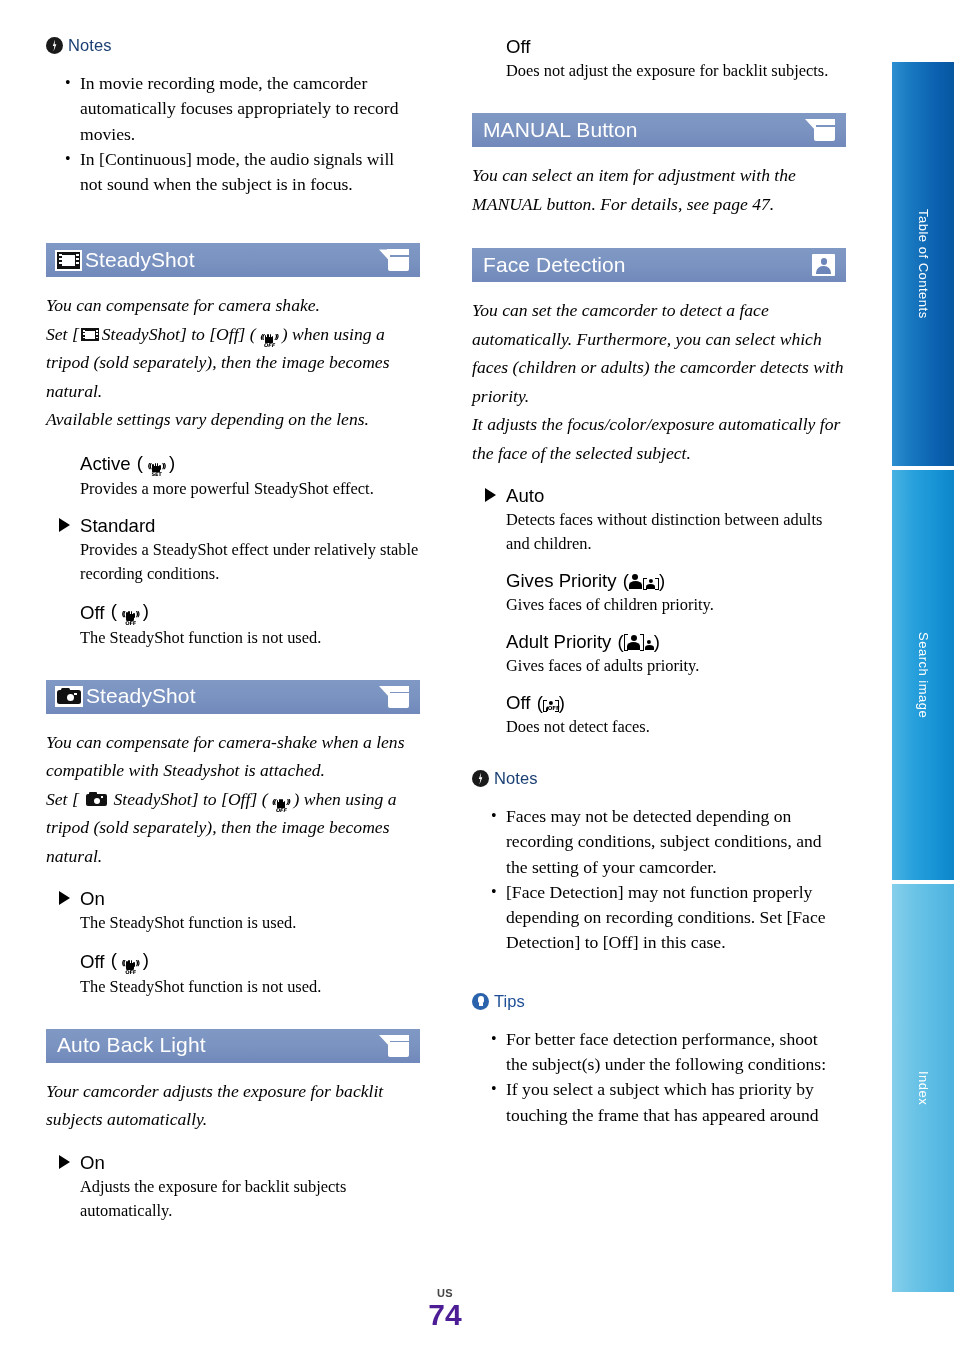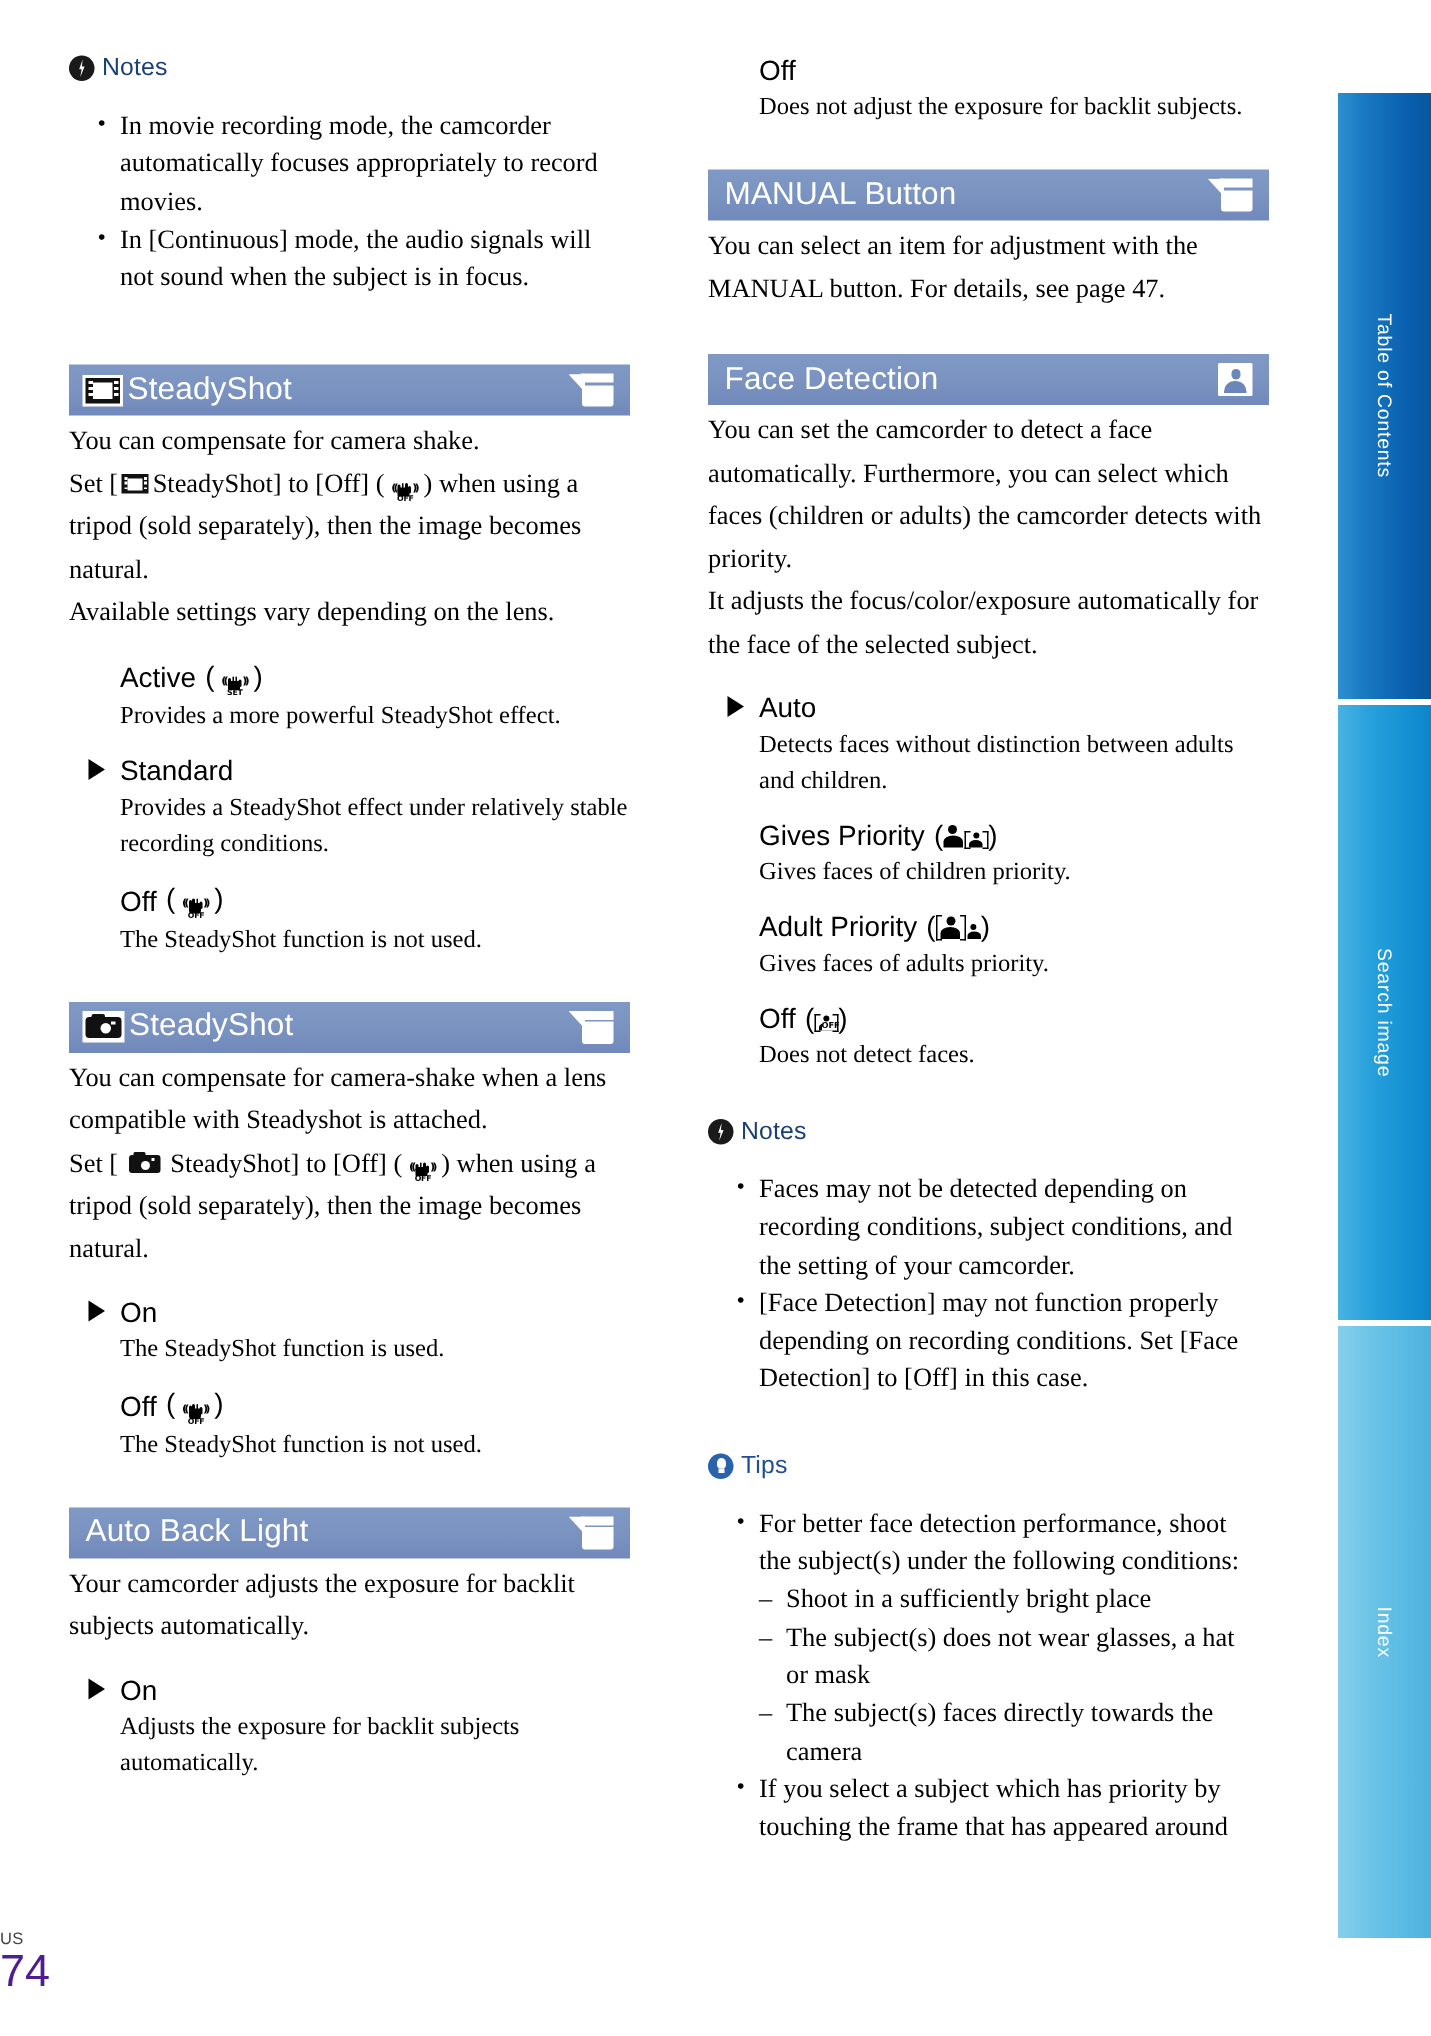--- a/index.html
+++ b/index.html
@@ -272,21 +272,21 @@
     border-radius: 7px 7px 0 0;
     background: #6d86b9;
   }
 
   
   .body-p {
     font-size: 17.6px;
     line-height: 28.5px;
     margin: 0;
   }
-  .sec-body { margin-top: 2px; }
+  .sec-body { margin-top: 14px; font-style: italic; }
 
   
   .opt {
     margin-top: 14px;
     padding-left: 34px;
     position: relative;
   }
   .opt.first { margin-top: 18px; }
   .opt-label {
     font-family: "Liberation Sans", sans-serif;
@@ -510,20 +510,22 @@
     height: 412px;
     background: linear-gradient(to right, #86cfeb 0%, #6cc4e7 35%, #55b8e2 80%, #4cb2de 100%);
   }
 
   
   .footer {
     position: absolute;
     left: 0;
     top: 1288px;
     width: 890px;
+    text-align: center;
+    font-weight: bold;
   }
   .footer .us {
     font-family: "Liberation Sans", sans-serif;
     font-size: 11px;
     line-height: 11px;
     color: #444;
     letter-spacing: 0.3px;
   }
   .footer .pno {
     font-family: "Liberation Sans", sans-serif;
@@ -849,25 +851,20 @@
 
       <div class="spacer-md"></div>
 
       <div class="callout-head tips">
         <span class="ico-tip"></span>
         <span>Tips</span>
       </div>
       <ul class="bullets">
         <li>
           <span>For better face detection performance, shoot the subject(s) under the following conditions:</span>
-          <ul class="sub-dash">
-            <li>Shoot in a sufficiently bright place</li>
-            <li>The subject(s) does not wear glasses, a hat or mask</li>
-            <li>The subject(s) faces directly towards the camera</li>
-          </ul>
         </li>
         <li>If you select a subject which has priority by touching the frame that has appeared around</li>
       </ul>
 
     </div>
   </div>
 
   <div class="tabs">
     <div class="tab tab-toc">
       <span class="tab-label">Table of Contents</span>

